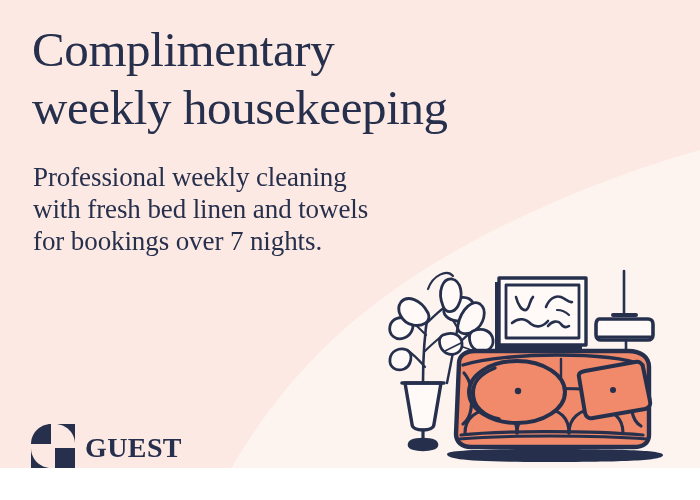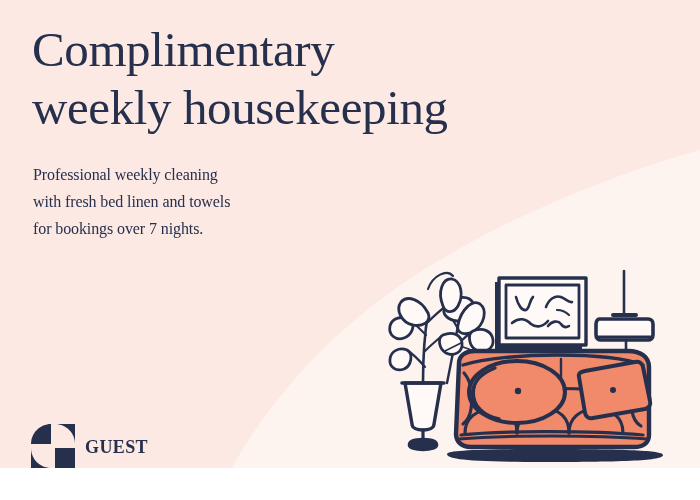--- a/index.html
+++ b/index.html
@@ -38,41 +38,41 @@
     font-weight: 300;
     letter-spacing: -0.4px;
     white-space: pre-line;
   }
   .subcopy {
     position: absolute;
     left: 33px;
     top: 161px;
     width: 420px;
     color: #26304d;
-    font-size: 16px;
-    line-height: 27px;
+    font-size: 27px;
+    line-height: 32px;
     font-weight: 400;
     letter-spacing: -0.1px;
     white-space: pre-line;
   }
   
   .logo {
     position: absolute;
     left: 31px;
     top: 424px;
     display: flex;
     align-items: center;
     gap: 10px;
   }
   .logo-mark { display: block; }
   .logo-words {
     display: flex;
     flex-direction: row;
     color: #26304d;
-    font-size: 18px;
+    font-size: 28px;
     font-weight: 700;
     line-height: 23px;
     letter-spacing: 0.4px;
   }
   
   .illustration {
     position: absolute;
     left: 385px;
     top: 255px;
     width: 315px;

